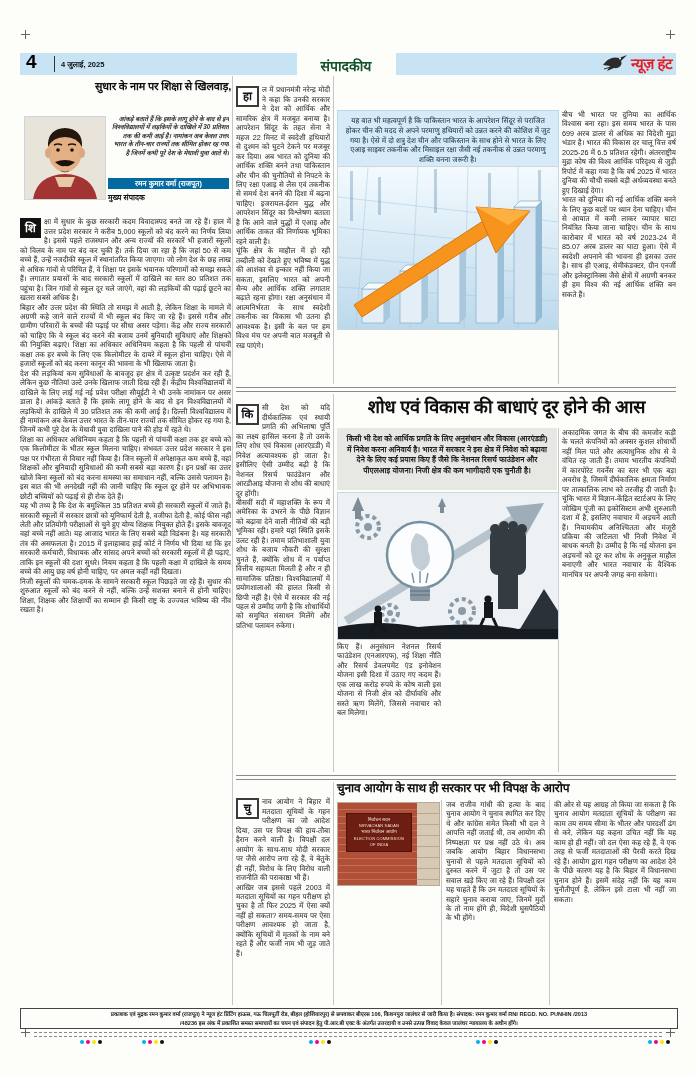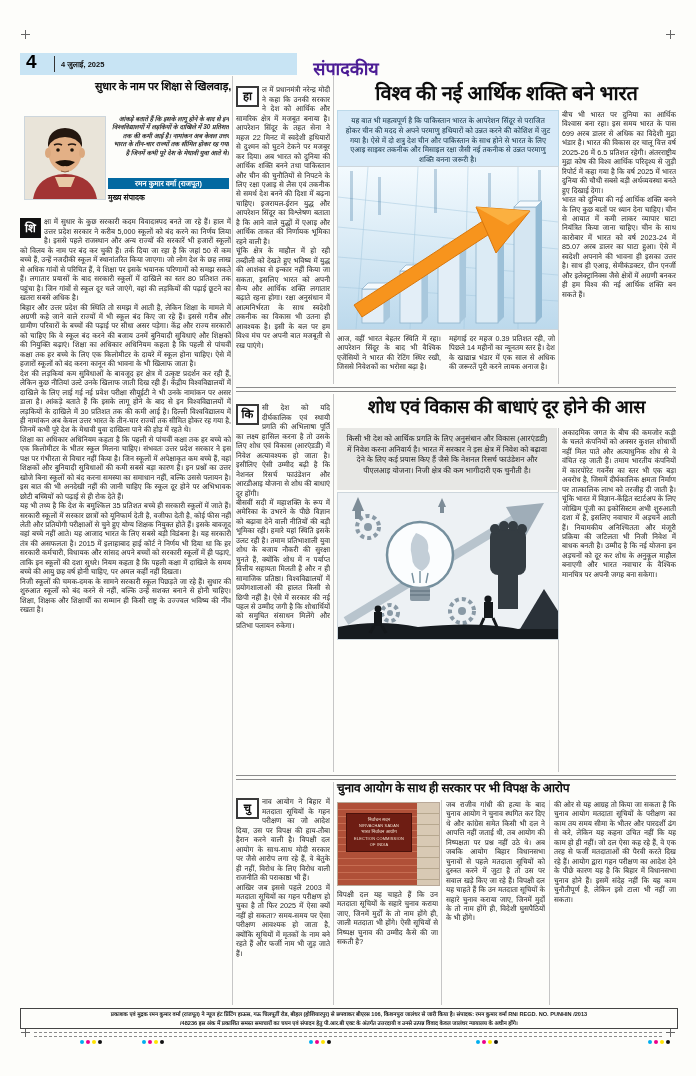--- a/index.html
+++ b/index.html
@@ -8,21 +8,21 @@
   
   .crop{position:absolute;width:9px;height:9px;}
   .crop:before,.crop:after{content:"";position:absolute;background:#666;}
   .crop:before{left:4px;top:0;width:1px;height:9px;}
   .crop:after{left:0;top:4px;width:9px;height:1px;}
   
   .band{position:absolute;height:22px;background:#c8e4f4;}
   .pagenum{position:absolute;left:6px;top:-2px;font-size:19px;font-weight:bold;color:#000;}
   .mast-sep{position:absolute;left:34px;top:3px;width:1px;height:16px;background:#333;}
   .mast-date{position:absolute;left:41px;top:6px;font-size:7.5px;font-weight:bold;color:#111;}
-  .section-title{position:absolute;font-size:18px;font-weight:bold;color:#4c1d95;text-align:center;}
+  .section-title{position:absolute;font-size:14px;font-weight:bold;color:#14532d;text-align:center;}
   .logo{position:absolute;right:4px;top:0;display:flex;align-items:center;gap:2px;}
   .logo-text{font-size:15px;font-weight:bold;color:#e41e26;letter-spacing:-0.5px;}
   
   .vr{position:absolute;width:1px;background:#c6c6c6;}
   .hr2{position:absolute;height:3px;border-top:1px solid #8b8b8b;border-bottom:1px solid #8b8b8b;}
   
   .col{position:absolute;font-size:7.2px;line-height:9.45px;text-align:justify;
        overflow:hidden;white-space:pre-line;color:#1c1c1c;}
   .dc{float:left;width:21px;height:20px;margin:1px 3px 0 0;text-align:center;
       line-height:20px;font-size:11.5px;font-weight:bold;}
@@ -31,21 +31,21 @@
   .hl{position:absolute;font-weight:bold;color:#0d0d0d;text-align:center;letter-spacing:-0.2px;}
   .lead-hl{font-size:11px;line-height:16.5px;text-align:right;}
   .intro{position:absolute;font-size:6.4px;line-height:8.4px;font-style:italic;font-weight:bold;
          text-align:right;color:#333;overflow:hidden;}
   .byline{position:absolute;background:#0369a1;color:#fff;font-size:7.4px;font-weight:bold;
           text-align:center;line-height:11px;}
   .role{position:absolute;font-size:7.6px;font-weight:bold;color:#111;}
   .quote-box{position:absolute;background:#d7eaf8;border:1px solid #bcd9ea;
              font-size:7.3px;line-height:9.8px;font-weight:normal;color:#0b2a3c;
              text-align:center;padding:5px 7px;overflow:hidden;}
-  .gray-box{position:absolute;background:#e7e7e4;font-size:7.6px;line-height:10.6px;font-weight:normal;
+  .gray-box{position:absolute;background:#e7e7e4;font-size:7.6px;line-height:10.6px;font-weight:bold;
             color:#222;text-align:center;padding:6px 8px;overflow:hidden;}
   .img-frame{position:absolute;overflow:hidden;border:1px solid #cdd6dc;}
   
   .ec-photo{position:absolute;overflow:hidden;border:1px solid #b9a999;
             background:repeating-linear-gradient(#b05038 0 6px,#c76d52 6px 7px);}
   .ec-strip{position:absolute;right:0;top:0;width:22px;height:100%;
             background:repeating-linear-gradient(#d8c9b4 0 10px,#b7a88f 10px 11px);}
   .ec-sign{position:absolute;left:8px;top:10px;width:62px;background:#6e1d13;border:1px solid #4c120b;
            color:#f2e3d2;font-size:4.6px;line-height:6.2px;text-align:center;padding:3px 1px;}
   .ec-sign .en{font-size:3.9px;letter-spacing:0.2px;}
@@ -66,20 +66,30 @@
   <div class="crop" style="left:666px;top:30px;"></div>
   <div class="crop" style="left:21px;top:1028px;"></div>
   <div class="crop" style="left:666px;top:1028px;"></div>
 
   <div class="band" style="left:20px;top:53px;width:277px;">
     <span class="pagenum">4</span>
     <span class="mast-sep"></span>
     <span class="mast-date">4 जुलाई, 2025</span>
   </div>
   <div class="section-title" style="left:300px;top:56px;width:92px;">संपादकीय</div>
+  <div class="band" style="left:396px;top:53px;width:280px;">
+    <span class="logo">
+      <svg width="28" height="20" viewBox="0 0 28 20">
+        <path d="M2 12 C6 6 12 3 18 5 L26 2 L20 8 C22 12 18 16 13 15 L6 18 L9 13 Z" fill="#2b2b2b"></path>
+        <circle cx="19" cy="5.5" r="1" fill="#fff"></circle>
+        <path d="M3 16 L10 14" stroke="#2b2b2b" stroke-width="1" fill="none"></path>
+      </svg>
+      <span class="logo-text">न्यूज़ हंट</span>
+    </span>
+  </div>
 
   <div class="hl lead-hl" style="left:20px;top:78px;width:211px;">
     <div>सुधार के नाम पर शिक्षा से खिलवाड़,</div>
   </div>
 
   <div class="img-frame" style="left:24px;top:116px;width:80px;height:82px;background:#ece7dd;">
     <svg width="80" height="82" viewBox="0 0 80 82">
       <rect width="80" height="82" fill="#e9e4d9"></rect>
       <path d="M8 82 Q12 58 40 57 Q68 58 72 82 Z" fill="#a23434"></path>
       <path d="M30 60 L50 60 L46 70 L34 70 Z" fill="#e8c9a6"></path>
@@ -110,21 +120,20 @@
 
   <div class="vr" style="left:232px;top:76px;height:929px;"></div>
   <div class="vr" style="left:333px;top:76px;height:308px;"></div>
   <div class="vr" style="left:558px;top:110px;height:274px;"></div>
 
   <div class="col" style="left:236px;top:76px;width:94px;height:308px;">
     <span class="dc dc-frame">हा</span><span>ल में प्रधानमंत्री नरेन्द्र मोदी ने कहा कि उनकी सरकार ने देश को आर्थिक और सामरिक क्षेत्र में मजबूत बनाया है। आपरेशन सिंदूर के तहत सेना ने महज 22 मिनट में स्वदेशी हथियारों से दुश्मन को घुटने टेकने पर मजबूर कर दिया। अब भारत को दुनिया की आर्थिक शक्ति बनने तथा पाकिस्तान और चीन की चुनौतियों से निपटने के लिए रक्षा एआइ से लैस एवं तकनीक से समर्थ देश बनने की दिशा में बढ़ना चाहिए। इजरायल-ईरान युद्ध और आपरेशन सिंदूर का विश्लेषण बताता है कि आने वाले युद्धों में एआइ और आर्थिक ताकत की निर्णायक भूमिका रहने वाली है।
 चूंकि क्षेत्र के माहौल में हो रही तब्दीली को देखते हुए भविष्य में युद्ध की आशंका से इन्कार नहीं किया जा सकता, इसलिए भारत को अपनी सैन्य और आर्थिक शक्ति लगातार बढ़ाते रहना होगा। रक्षा अनुसंधान में आत्मनिर्भरता के साथ स्वदेशी तकनीक का विकास भी उतना ही आवश्यक है। इसी के बल पर हम विश्व मंच पर अपनी बात मजबूती से रख पाएंगे।</span>
   </div>
 
-  <div class="hl" style="left:337px;top:82px;width:339px;font-size:20px;line-height:22px;">विश्व की नई आर्थिक शक्ति बने भारत</div>
 
   <div class="quote-box" style="left:337px;top:110px;width:206px;height:46px;">यह बात भी महत्वपूर्ण है कि पाकिस्तान भारत के आपरेशन सिंदूर से पराजित होकर चीन की मदद से अपने परमाणु हथियारों को उन्नत करने की कोशिश में जुट गया है। ऐसे में दो शत्रु देश चीन और पाकिस्तान के साथ होने से भारत के लिए एआइ साइबर तकनीक और मिसाइल रक्षा जैसी नई तकनीक से उन्नत परमाणु शक्ति बनना जरूरी है।</div>
 
   <div class="img-frame" style="left:337px;top:166px;width:220px;height:162px;">
     <svg width="220" height="162" viewBox="0 0 220 162">
       <defs>
         <linearGradient id="skyg" x1="0" y1="0" x2="0" y2="1">
           <stop offset="0" stop-color="#f3fafe"></stop>
             <stop offset="1" stop-color="#bcd9ec"></stop>
         </linearGradient>
@@ -167,22 +176,20 @@
       <g>
         <polygon points="16,138 148,52 156,64 24,150" fill="#f7941d" stroke="#d8770d" stroke-width="1"></polygon>
         <polygon points="138,40 192,44 158,86" fill="#f7941d" stroke="#d8770d" stroke-width="1"></polygon>
         <polygon points="138,40 192,44 170,58" fill="#fbb040"></polygon>
       </g>
     </svg>
   </div>
 
   <div class="col" style="left:562px;top:110px;width:114px;height:274px;">बीच भी भारत पर दुनिया का आर्थिक विश्वास बना रहा। इस समय भारत के पास 699 अरब डालर से अधिक का विदेशी मुद्रा भंडार है। भारत की विकास दर चालू वित्त वर्ष 2025-26 में 6.5 प्रतिशत रहेगी। अंतरराष्ट्रीय मुद्रा कोष की विश्व आर्थिक परिदृश्य से जुड़ी रिपोर्ट में कहा गया है कि वर्ष 2025 में भारत दुनिया की चौथी सबसे बड़ी अर्थव्यवस्था बनते हुए दिखाई देगा।
 भारत को दुनिया की नई आर्थिक शक्ति बनने के लिए कुछ बातों पर ध्यान देना चाहिए। चीन से आयात में कमी लाकर व्यापार घाटा नियंत्रित किया जाना चाहिए। चीन के साथ कारोबार में भारत को वर्ष 2023-24 में 85.07 अरब डालर का घाटा हुआ। ऐसे में स्वदेशी अपनाने की भावना ही इसका उत्तर है। साथ ही एआइ, सेमीकंडक्टर, ग्रीन एनर्जी और इलेक्ट्रानिक्स जैसे क्षेत्रों में अग्रणी बनकर ही हम विश्व की नई आर्थिक शक्ति बन सकते हैं।</div>
-  <div class="col" style="left:337px;top:334px;width:104px;height:50px;">आज, वहीं भारत बेहतर स्थिति में रहा। आपरेशन सिंदूर के बाद भी वैश्विक एजेंसियों ने भारत की रेटिंग स्थिर रखी, जिससे निवेशकों का भरोसा बढ़ा है।</div>
-  <div class="col" style="left:449px;top:334px;width:106px;height:50px;">महंगाई दर महज 0.39 प्रतिशत रही, जो पिछले 14 महीनों का न्यूनतम स्तर है। देश के खाद्यान्न भंडार में एक साल से अधिक की जरूरतें पूरी करने लायक अनाज है।</div>
 
   <div class="hr2" style="left:236px;top:387px;width:440px;"></div>
 
   <div class="vr" style="left:333px;top:394px;height:378px;"></div>
   <div class="vr" style="left:558px;top:428px;height:344px;"></div>
 
   <div class="col" style="left:236px;top:394px;width:94px;height:378px;">
     <span class="dc dc-frame">कि</span><span>सी देश को यदि दीर्घकालिक एवं स्थायी प्रगति की अभिलाषा पूर्ति का लक्ष्य हासिल करना है तो उसके लिए शोध एवं विकास (आरएंडडी) में निवेश अत्यावश्यक हो जाता है। इसीलिए ऐसी उम्मीद बढ़ी है कि नेशनल रिसर्च फाउंडेशन और आरडीआइ योजना से शोध की बाधाएं दूर होंगी।
 बीसवीं सदी में महाशक्ति के रूप में अमेरिका के उभरने के पीछे विज्ञान को बढ़ावा देने वाली नीतियों की बड़ी भूमिका रही। हमारे यहां स्थिति इसके उलट रही है। तमाम प्रतिभाशाली युवा शोध के बजाय नौकरी की सुरक्षा चुनते हैं, क्योंकि शोध में न पर्याप्त वित्तीय सहायता मिलती है और न ही सामाजिक प्रतिष्ठा। विश्वविद्यालयों में प्रयोगशालाओं की हालत किसी से छिपी नहीं है। ऐसे में सरकार की नई पहल से उम्मीद जगी है कि शोधार्थियों को समुचित संसाधन मिलेंगे और प्रतिभा पलायन रुकेगा।</span>
   </div>
@@ -233,20 +240,21 @@
         <path d="M36 133 L32 140 M44 133 L48 140" stroke="#14181b" stroke-width="3"></path>
         <circle cx="150" cy="106" r="3.6"></circle>
           <rect x="146" y="109" width="9" height="16"></rect>
         <path d="M146 125 L142 134 M155 125 L159 134" stroke="#14181b" stroke-width="3"></path>
       </g>
       <polygon points="182,136 206,96 220,118 220,136" fill="#2a3138"></polygon>
     </svg>
   </div>
 
   <div class="col" style="left:562px;top:428px;width:114px;height:344px;">अकादमिक जगत के बीच की कमजोर कड़ी के चलते कंपनियों को अक्सर कुशल शोधार्थी नहीं मिल पाते और अत्याधुनिक शोध से वे वंचित रह जाती हैं। तमाम भारतीय कंपनियों में कारपोरेट गवर्नेंस का स्तर भी एक बड़ा अवरोध है, जिसमें दीर्घकालिक क्षमता निर्माण पर तात्कालिक लाभ को तरजीह दी जाती है। चूंकि भारत में विज्ञान-केंद्रित स्टार्टअप के लिए जोखिम पूंजी का इकोसिस्टम अभी शुरुआती दशा में है, इसलिए नवाचार में अड़चनें आती हैं। नियामकीय अनिश्चितता और मंजूरी प्रक्रिया की जटिलता भी निजी निवेश में बाधक बनती है। उम्मीद है कि नई योजना इन अड़चनों को दूर कर शोध के अनुकूल माहौल बनाएगी और भारत नवाचार के वैश्विक मानचित्र पर अपनी जगह बना सकेगा।</div>
+  <div class="col" style="left:337px;top:642px;width:104px;height:130px;">किए हैं। अनुसंधान नेशनल रिसर्च फाउंडेशन (एनआरएफ), नई शिक्षा नीति और रिसर्च डेवलपमेंट एंड इनोवेशन योजना इसी दिशा में उठाए गए कदम हैं। एक लाख करोड़ रुपये के कोष वाली इस योजना से निजी क्षेत्र को दीर्घावधि और सस्ते ऋण मिलेंगे, जिससे नवाचार को बल मिलेगा।</div>
 
   <div class="hr2" style="left:236px;top:775px;width:440px;"></div>
 
   <div class="vr" style="left:333px;top:782px;height:223px;"></div>
   <div class="vr" style="left:441px;top:800px;height:205px;"></div>
   <div class="vr" style="left:549px;top:800px;height:205px;"></div>
 
   <div class="col" style="left:236px;top:788px;width:94px;height:217px;">
     <span class="dc dc-frame">चु</span><span>नाव आयोग ने बिहार में मतदाता सूचियों के गहन परीक्षण का जो आदेश दिया, उस पर विपक्ष की हाय-तौबा हैरान करने वाली है। विपक्षी दल आयोग के साथ-साथ मोदी सरकार पर जैसे आरोप लगा रहे हैं, वे बेतुके ही नहीं, विरोध के लिए विरोध वाली राजनीति की पराकाष्ठा भी हैं।
 आखिर जब इससे पहले 2003 में मतदाता सूचियों का गहन परीक्षण हो चुका है तो फिर 2025 में ऐसा क्यों नहीं हो सकता? समय-समय पर ऐसा परीक्षण आवश्यक हो जाता है, क्योंकि सूचियों में मृतकों के नाम बने रहते हैं और फर्जी नाम भी जुड़ जाते हैं।</span>
@@ -257,21 +265,20 @@
   <div class="ec-photo" style="left:337px;top:802px;width:101px;height:82px;">
     <div class="ec-strip"></div>
     <div class="ec-sign">
       <div>निर्वाचन सदन</div>
       <div class="en">NIRVACHAN SADAN</div>
       <div>भारत निर्वाचन आयोग</div>
       <div class="en">ELECTION COMMISSION</div>
       <div class="en">OF INDIA</div>
     </div>
   </div>
-  <div class="col" style="left:337px;top:890px;width:101px;height:115px;">विपक्षी दल यह चाहते हैं कि उन मतदाता सूचियों के सहारे चुनाव कराया जाए, जिनमें मुर्दों के तो नाम होंगे ही, जाली मतदाता भी होंगे। ऐसी सूचियों से निष्पक्ष चुनाव की उम्मीद कैसे की जा सकती है?</div>
 
   <div class="col" style="left:446px;top:800px;width:99px;height:205px;">जब राजीव गांधी की हत्या के बाद चुनाव आयोग ने चुनाव स्थगित कर दिए थे और कांग्रेस समेत किसी भी दल ने आपत्ति नहीं जताई थी, तब आयोग की निष्पक्षता पर प्रश्न नहीं उठे थे। अब जबकि आयोग बिहार विधानसभा चुनावों से पहले मतदाता सूचियों को दुरुस्त करने में जुटा है तो उस पर सवाल खड़े किए जा रहे हैं। विपक्षी दल यह चाहते हैं कि उन मतदाता सूचियों के सहारे चुनाव कराया जाए, जिनमें मुर्दों के तो नाम होंगे ही, विदेशी घुसपैठियों के भी होंगे।</div>
   <div class="col" style="left:554px;top:800px;width:122px;height:205px;">की ओर से यह आग्रह तो किया जा सकता है कि चुनाव आयोग मतदाता सूचियों के परीक्षण का काम तय समय सीमा के भीतर और पारदर्शी ढंग से करे, लेकिन यह कहना उचित नहीं कि यह काम हो ही नहीं। जो दल ऐसा कह रहे हैं, वे एक तरह से फर्जी मतदाताओं की पैरवी करते दिख रहे हैं। आयोग द्वारा गहन परीक्षण का आदेश देने के पीछे कारण यह है कि बिहार में विधानसभा चुनाव होने हैं। इसमें संदेह नहीं कि यह काम चुनौतीपूर्ण है, लेकिन इसे टाला भी नहीं जा सकता।</div>
 
   <div class="footer-box" style="left:20px;top:1008px;width:644px;height:17px;">
     <div>प्रकाशक एवं मुद्रक रमन कुमार वर्मा (राजपूत) ने न्यूज हंट प्रिंटिंग हाऊस, गऊ चिलपूर्ती रोड, बीहल (होशियारपुर) से छपवाकर बीएरस 106, किशनपुरा जालंधर से जारी किया है। संपादक: रमन कुमार वर्मा RNI REGD. NO. PUNHIN /2013</div>
     <div>/48236 इस अंक में प्रकाशित समस्त समाचारों का चयन एवं संपादन हेतु पी.आर.बी एक्ट के अंतर्गत उत्तरदायी व उनसे उत्पन्न विवाद केवल जालंधर न्यायालय के अधीन होंगे।</div>
   </div>
 
   <div class="dash-rule" style="left:34px;top:1032px;width:628px;"></div>

